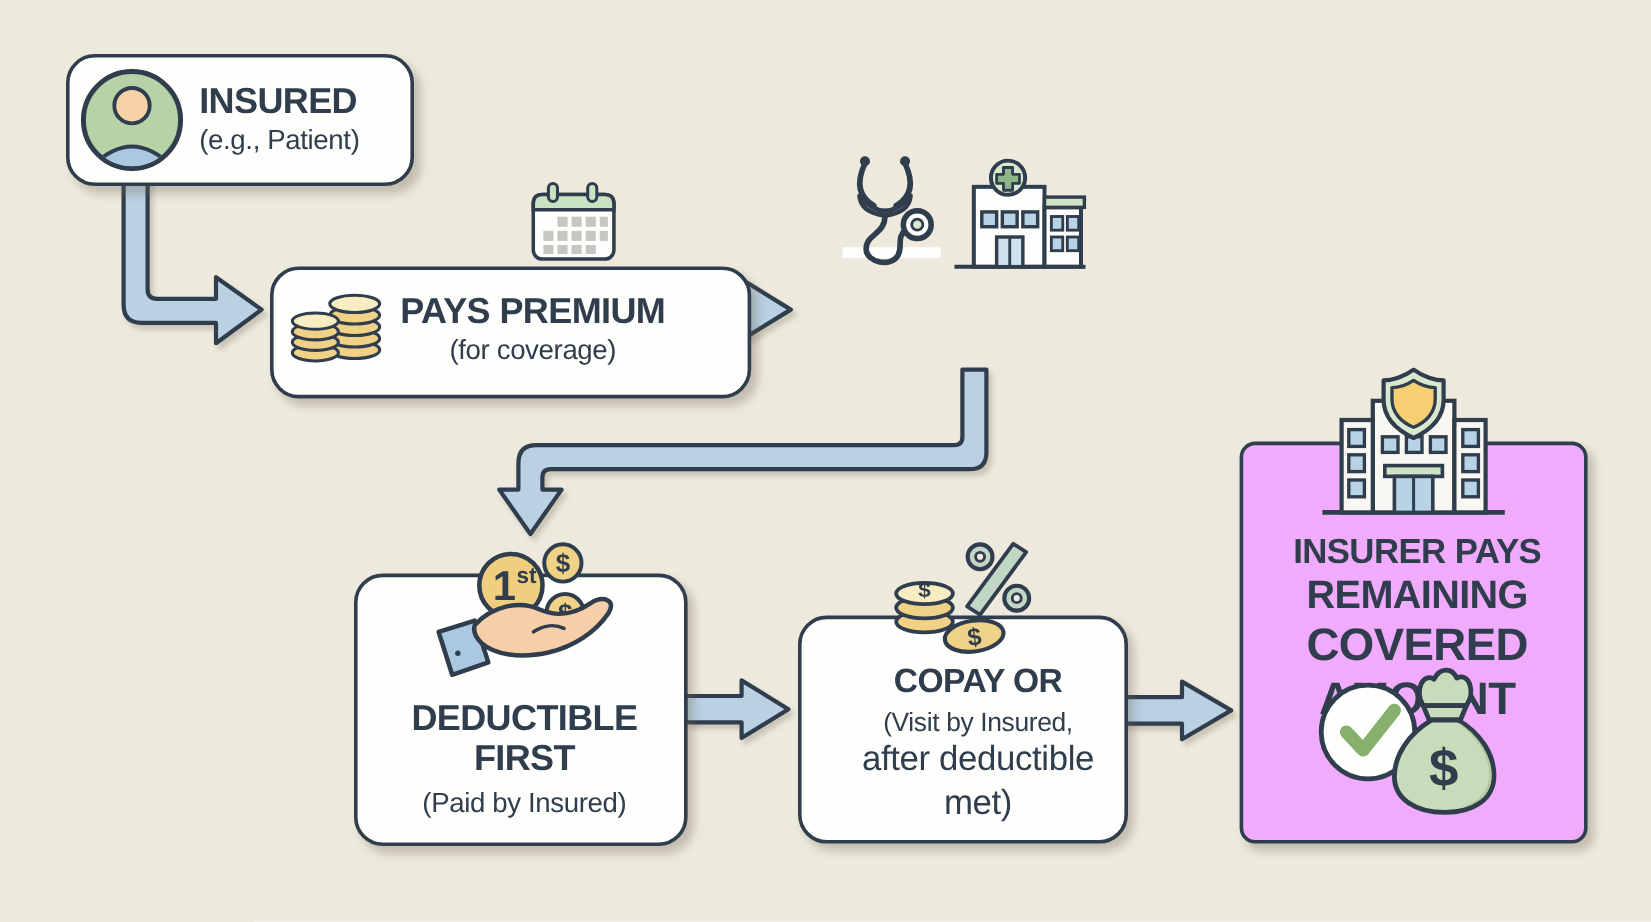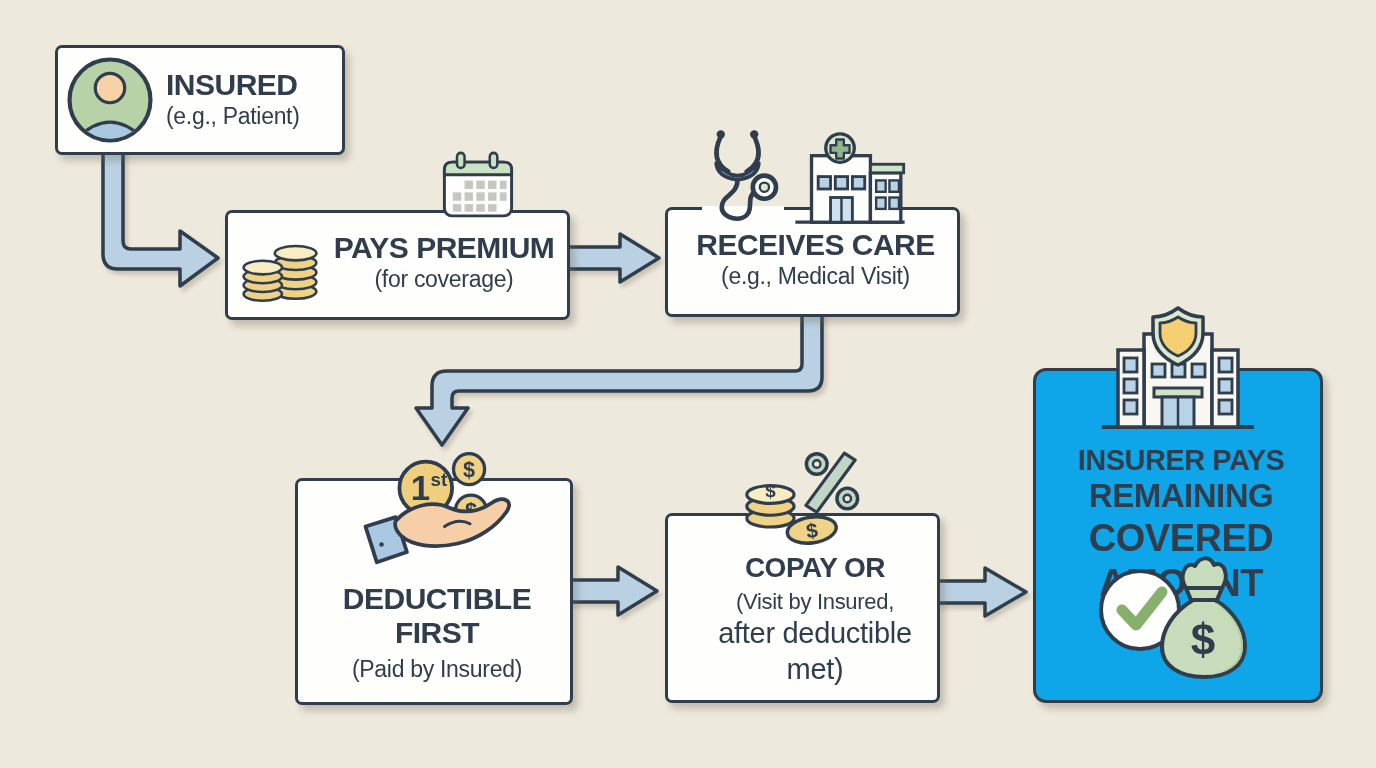--- a/index.html
+++ b/index.html
@@ -5,26 +5,26 @@
   html,body{margin:0;padding:0;}
   .canvas{
     position:relative;width:1376px;height:768px;overflow:hidden;
     background:#EDE9DD;
     font-family:"Liberation Sans", sans-serif;
     color:#2F3D4C;
   }
   .connectors{position:absolute;left:0;top:0;z-index:1;}
   .node{
     position:absolute;z-index:2;background:#FEFEFC;
-    border:3.5px solid #2F3D4C;border-radius:7px;
+    border:3.5px solid #2F3D4C;border-radius:24px;
     box-shadow:5px 6px 7px rgba(110,100,80,.32);
     box-sizing:border-box;
   }
   .panel{
-    background:#0ea5e9;border-radius:13px;
+    background:#f0abfc;border-radius:13px;
   }
   .icon-abs{position:absolute;z-index:4;}
   .mask{position:absolute;z-index:3;}
   .title{font-weight:bold;font-size:30px;letter-spacing:-.5px;line-height:1.12;}
   .subtitle{font-weight:400;font-size:23px;letter-spacing:-.3px;line-height:1.22;}
   .txt-center{text-align:center;}
   .content{position:absolute;box-sizing:border-box;}
   svg text{font-family:"Liberation Sans", sans-serif;}
 </style>
 </head>
@@ -52,21 +52,21 @@
     <circle cx="50" cy="50" r="44" fill="#B7D2A6" stroke="#2F3D4C" stroke-width="4.5"></circle>
     <clipPath id="avclip">
         <circle cx="50" cy="50" r="42"></circle>
       </clipPath>
     <g clip-path="url(#avclip)">
       <path d="M12 94 Q50 54 88 94 L88 110 L12 110 Z" fill="#AAC8E2" stroke="#2F3D4C" stroke-width="3.5"></path>
     </g>
     <circle cx="50" cy="37" r="16" fill="#F8D2A7" stroke="#2F3D4C" stroke-width="3.5"></circle>
   </svg>
 
-  <div class="node" style="left:225px;top:210px;width:345px;height:110px;">
+  <div class="node" style="left:225px;top:222px;width:401px;height:110px;">
     <div class="content txt-center" style="left:98px;top:18px;width:236px;">
       <div class="title">PAYS PREMIUM</div>
       <div class="subtitle">(for coverage)</div>
     </div>
   </div>
   <svg class="icon-abs" style="left:238px;top:221px;" width="88" height="82" viewBox="0 0 110 102">
     <g stroke="#2F3D4C" stroke-width="3.2">
       <ellipse cx="72" cy="88" rx="26" ry="9" fill="#EFD285"></ellipse>
       <ellipse cx="72" cy="76" rx="26" ry="9" fill="#EFD285"></ellipse>
       <ellipse cx="72" cy="64" rx="26" ry="9" fill="#EFD285"></ellipse>
@@ -93,26 +93,20 @@
         <rect x="48" y="52" width="10" height="10"></rect>
         <rect x="62" y="52" width="10" height="10"></rect>
         <rect x="76" y="52" width="8" height="10"></rect>
       <rect x="20" y="66" width="10" height="9"></rect>
         <rect x="34" y="66" width="10" height="9"></rect>
         <rect x="48" y="66" width="10" height="9"></rect>
         <rect x="62" y="66" width="10" height="9"></rect>
     </g>
   </svg>
 
-  <div class="node" style="left:665px;top:207px;width:295px;height:110px;">
-    <div class="content txt-center" style="left:0;top:18px;width:295px;">
-      <div class="title">RECEIVES CARE</div>
-      <div class="subtitle">(e.g., Medical Visit)</div>
-    </div>
-  </div>
 
   <div class="mask" style="left:702px;top:199px;width:82px;height:7px;background:#EDE9DD;"></div>
   <div class="mask" style="left:702px;top:206px;width:82px;height:9px;background:#FEFEFC;"></div>
   <svg class="icon-abs" style="left:702px;top:126px;" width="84" height="102" viewBox="0 0 90 110">
     <path d="M20 11 C12 28 14 41 28 49" fill="none" stroke="#2F3D4C" stroke-width="5" stroke-linecap="round"></path>
     <path d="M56 11 C64 28 62 41 48 49" fill="none" stroke="#2F3D4C" stroke-width="5" stroke-linecap="round"></path>
     <circle cx="20" cy="9" r="4.5" fill="#2F3D4C"></circle>
     <circle cx="56" cy="9" r="4.5" fill="#2F3D4C"></circle>
     <path d="M15 40 Q38 67 61 40 Q60 55 38 58 Q16 55 15 40 Z" fill="#B9D3E6" stroke="#2F3D4C" stroke-width="4" stroke-linejoin="round"></path>
     <path d="M38 58 C38 75 21 74 21 88 C21 100 44 105 50 93 C54 84 48 78 57 70" fill="none" stroke="#2F3D4C" stroke-width="5" stroke-linecap="round"></path>

